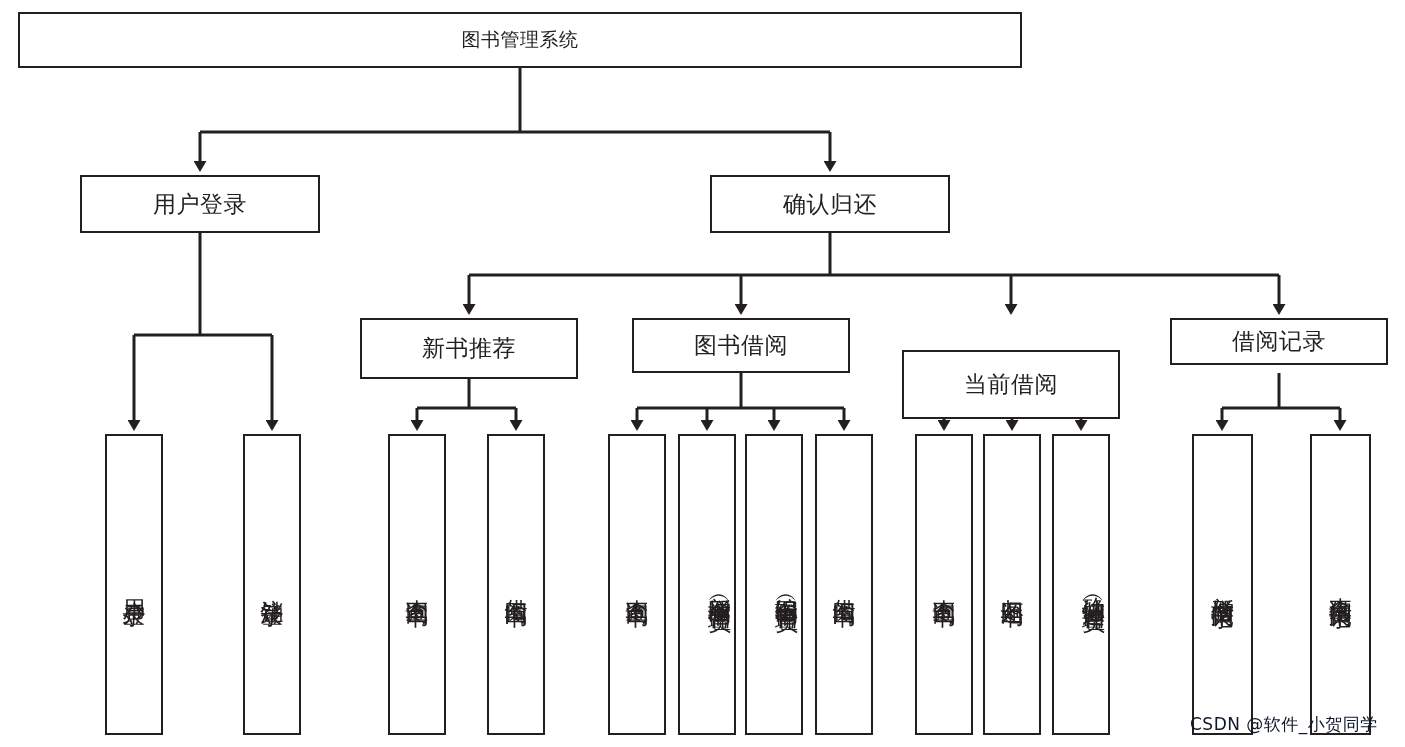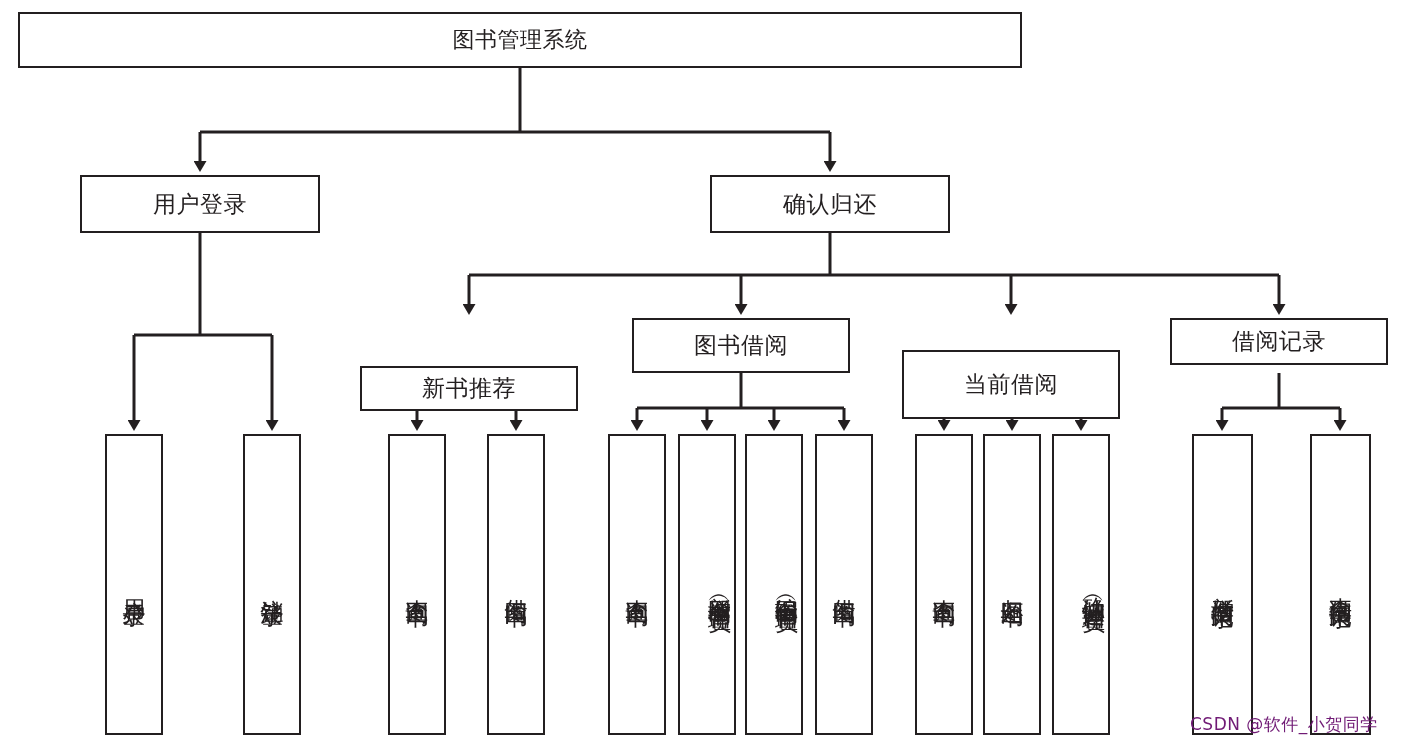--- a/index.html
+++ b/index.html
@@ -34,39 +34,39 @@
     justify-content: center;
     color: #231f20;
   }
   .node-h {
     font-size: 23px;
     line-height: 1.15;
     letter-spacing: 0.5px;
     white-space: nowrap;
   }
   .node-root {
-    font-size: 22px;
+    font-size: 19px;
   }
   .node-v {
     writing-mode: vertical-rl;
     text-orientation: upright;
     font-size: 23px;
     line-height: 1.25;
     letter-spacing: 2px;
     align-items: flex-start;
     padding-top: 6px;
   }
   .node-v.center-v {
     align-items: center;
     padding-top: 0;
   }
   .watermark {
     position: absolute;
     font-size: 17px;
-    color: #701a75;
+    color: #0f172a;
     white-space: nowrap;
     letter-spacing: 0.5px;
   }
 </style>
 </head>
 <body>
 
 <div id="canvas">
 
   <svg id="wires" viewBox="0 0 1405 747" xmlns="http://www.w3.org/2000/svg">
@@ -126,21 +126,21 @@
     <span>图书管理系统</span>
   </div>
 
   <div class="node node-h" style="left:80px; top:175px; width:240px; height:58px;">
     <span>用户登录</span>
   </div>
   <div class="node node-h" style="left:710px; top:175px; width:240px; height:58px;">
     <span>确认归还</span>
   </div>
 
-  <div class="node node-h" style="left:360px; top:318px; width:218px; height:45px;margin-top:48px;">
+  <div class="node node-h" style="left:360px; top:318px; width:218px; height:61px;">
     <span>新书推荐</span>
   </div>
   <div class="node node-h" style="left:632px; top:318px; width:218px; height:55px;justify-content:center;">
     <span>图书借阅</span>
   </div>
   <div class="node node-h" style="left:902px; top:318px; width:218px; height:69px;margin-top:32px;">
     <span>当前借阅</span>
   </div>
   <div class="node node-h" style="left:1170px; top:318px; width:218px; height:47px;">
     <span>借阅记录</span>

